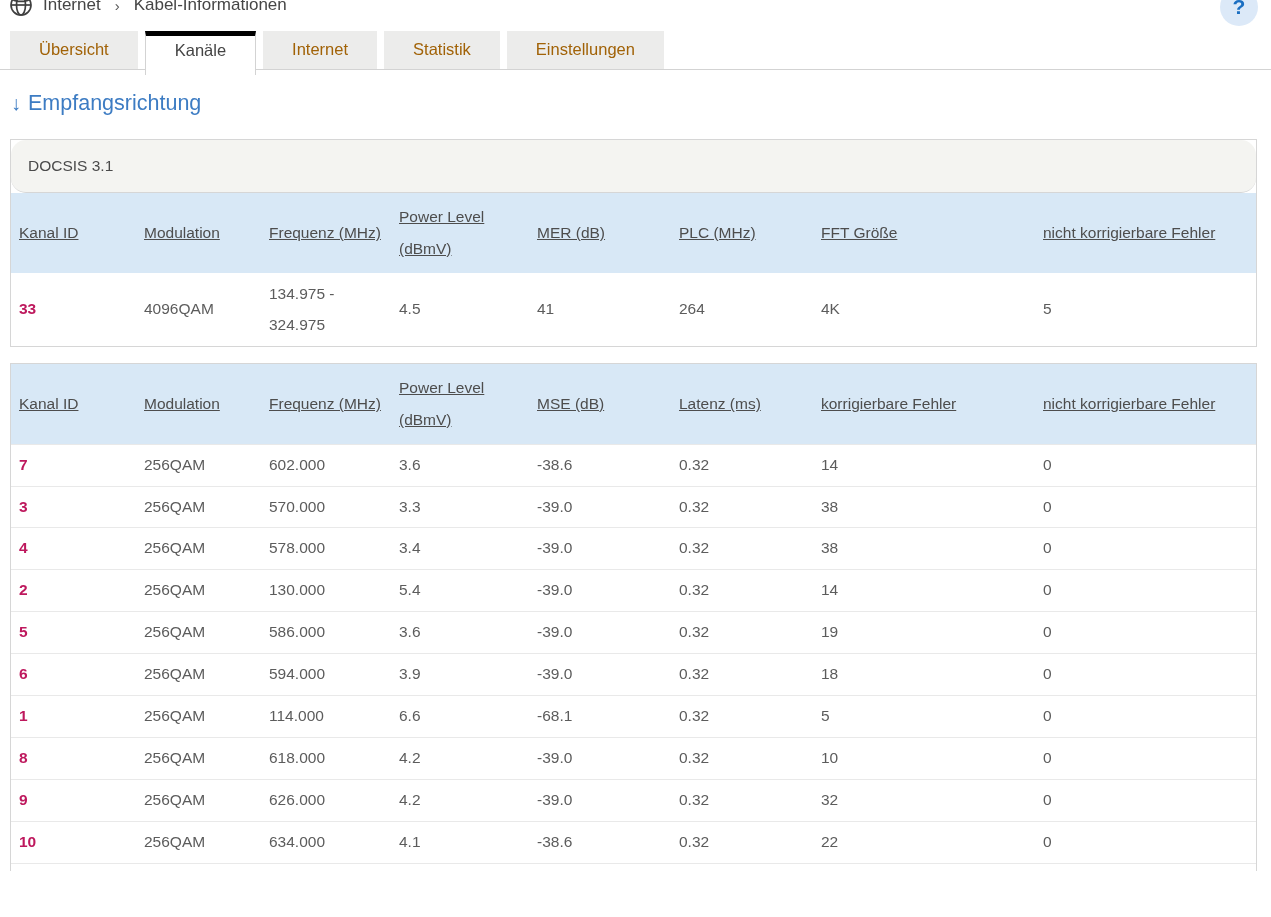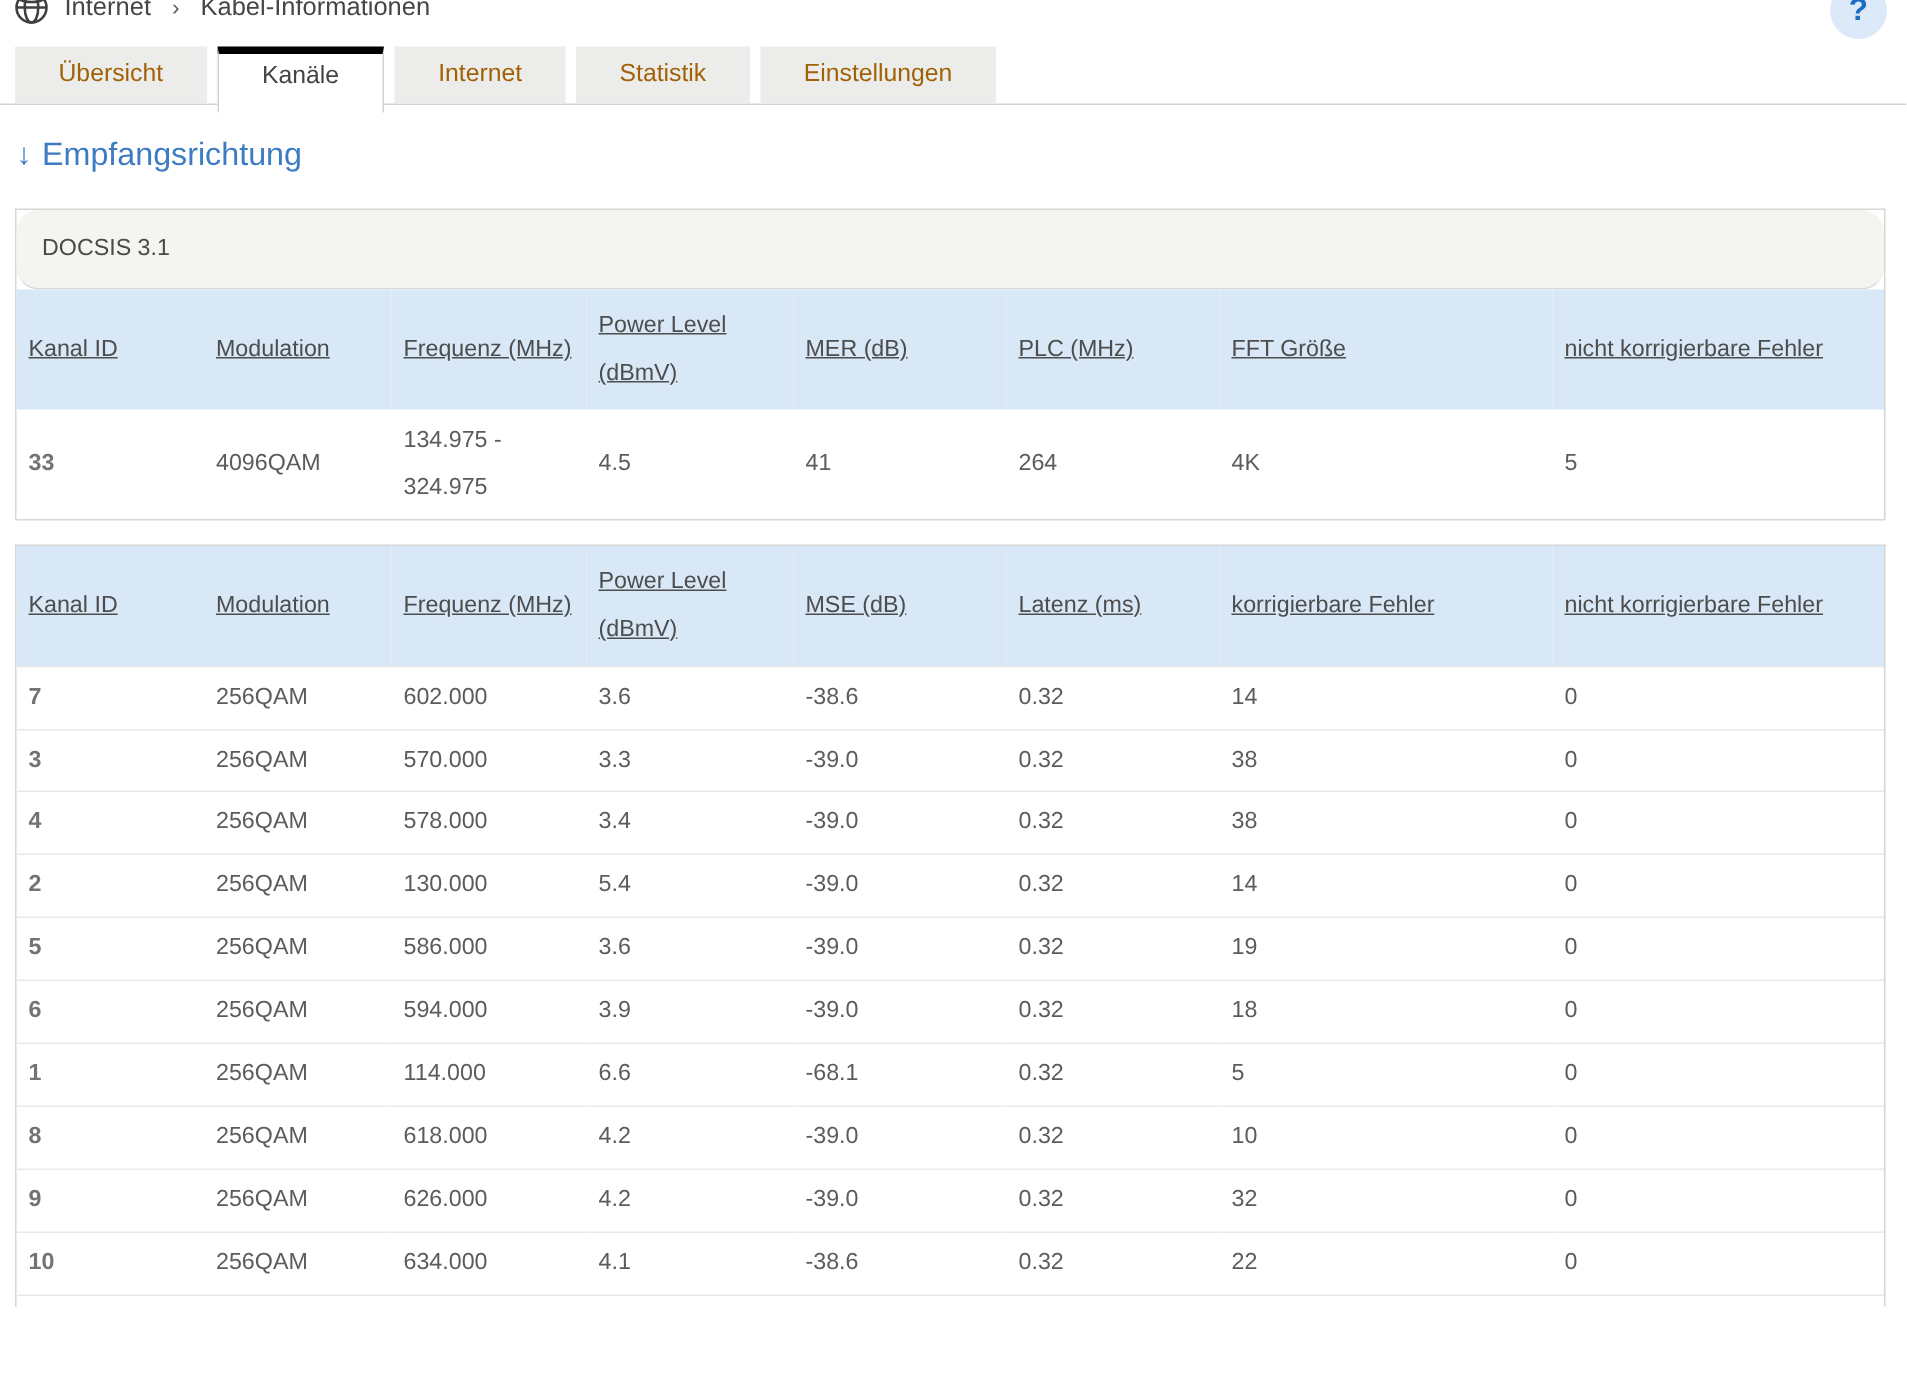--- a/index.html
+++ b/index.html
@@ -74,21 +74,21 @@
   thead th {
     background:#d8e8f6; color:#4d4d4d;
     font-weight:normal; text-align:left; vertical-align:middle;
     padding:8px 8px; line-height:2.05;text-decoration:underline;
   }
   tbody td {
     color:#5c5c5c; text-align:left; vertical-align:middle;
     padding:10px 8px; line-height:1.35;
     border-top:1px solid #e9e9e9;
   }
-  tbody td:first-child { font-weight:bold; color:#737373; }
+  tbody td:first-child { font-weight:bold; color:#be185d; }
   .card.wide-rows tbody td { padding:5px 8px; line-height:2.05; border-top:none; }
   tr.spacer-row td { padding:0; height:7px; border-top:1px solid #e9e9e9; }
 </style>
 </head>
 <body>
 
 <div class="breadcrumb">
   <svg class="globe" viewBox="0 0 24 24" fill="none" stroke="#3f3f3f" stroke-width="1.7">
     <circle cx="12" cy="12" r="10"></circle>
     <ellipse cx="12" cy="12" rx="4.5" ry="10"></ellipse>

